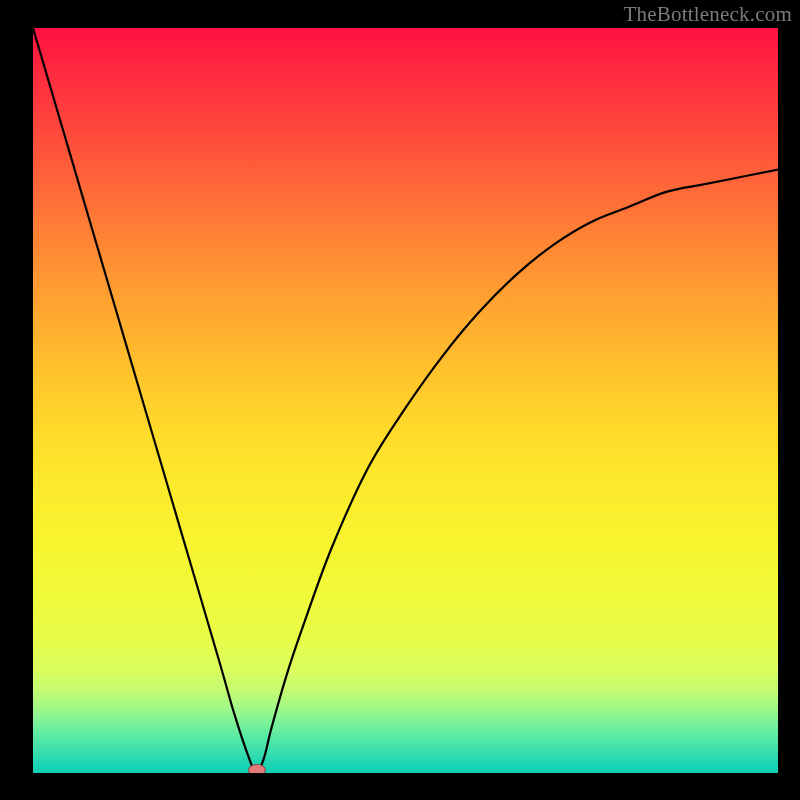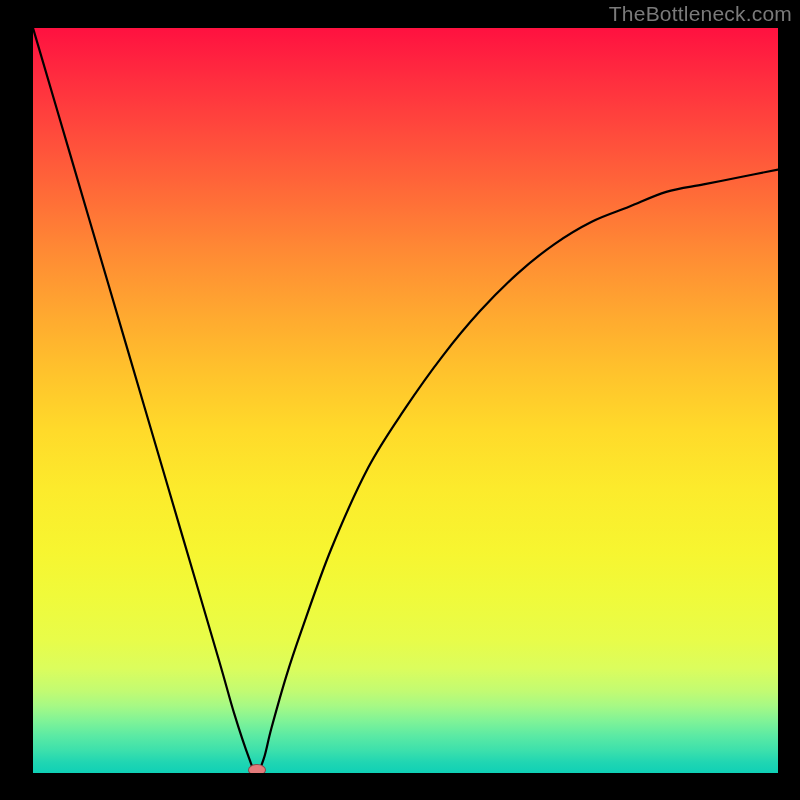--- a/index.html
+++ b/index.html
@@ -19,20 +19,21 @@
   }
   .watermark {
     position: absolute;
     top: 2px;
     right: 8px;
     color: #7a7a7a;
     font-size: 21px;
     font-weight: 500;
     letter-spacing: 0.2px;
     z-index: 5;
+    font-family: Liberation Serif, serif;
   }
   .plot-area {
     position: absolute;
     left: 33px;
     top: 28px;
     width: 745px;
     height: 745px;
     
     background: linear-gradient(to bottom,
       #ff1140 0%,

